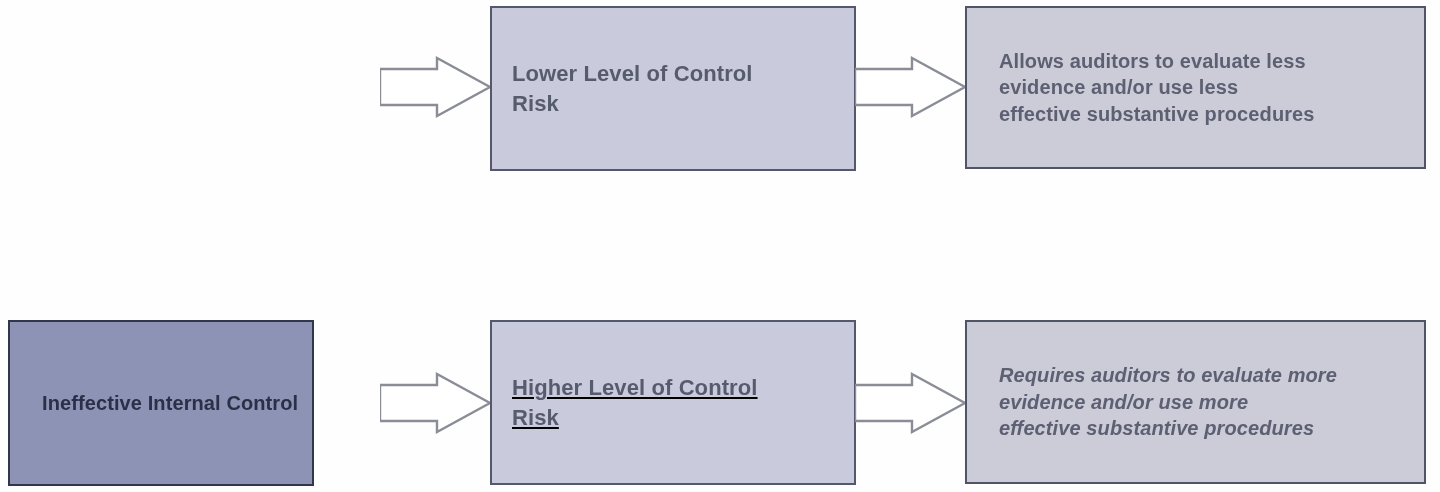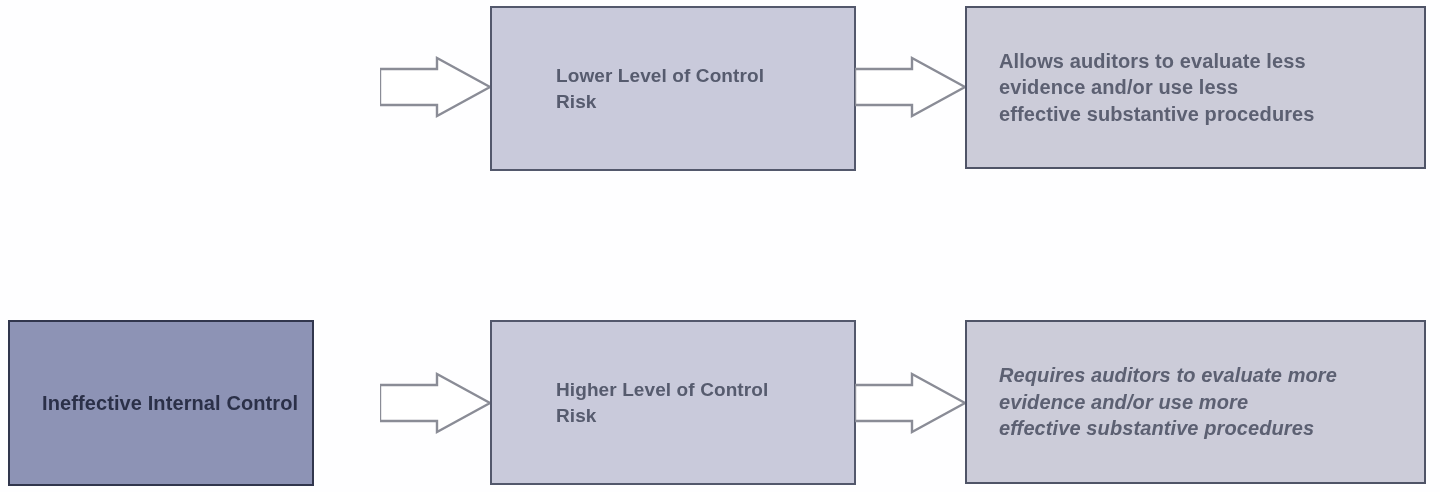--- a/index.html
+++ b/index.html
@@ -43,22 +43,22 @@
     font-size: 20px;
     padding-left: 32px;
   }
   .node.mid {
     background: #c9cadb;
     border-color: #53586c;
   }
   .node.mid .node-label {
     color: #565b6e;
     font-weight: bold;
-    font-size: 19px;
-    padding-left: 64px;
+    font-size: 22px;
+    padding-left: 20px;
   }
   .node.outcome {
     background: #ccccd9;
     border-color: #4f5467;
   }
   .node.outcome .node-label {
     color: #5c6072;
     font-weight: bold;
     font-size: 20px;
     padding-left: 32px;
@@ -105,21 +105,21 @@
   <div class="node source" style="left:8px; top:320px; width:306px; height:166px;">
     <span class="node-label">Ineffective Internal Control</span>
   </div>
 
   <div class="arrow" style="left:380px; top:371px; width:112px; height:64px;">
     <svg viewBox="0 0 112 64" preserveAspectRatio="none">
       <polygon points="0,14 57,14 57,3 110,32 57,61 57,50 0,50" fill="#ffffff" stroke="#8a8c96" stroke-width="2.4" stroke-linejoin="miter"></polygon>
     </svg>
   </div>
 
-  <div class="node mid" style="left:490px; top:320px; width:366px; height:165px;">
+  <div class="node mid" style="left:490px; top:320px; width:366px; height:165px;text-decoration:underline;">
     <span class="node-label">Higher Level of Control
 Risk</span>
   </div>
 
   <div class="arrow" style="left:855px; top:371px; width:112px; height:64px;">
     <svg viewBox="0 0 112 64" preserveAspectRatio="none">
       <polygon points="0,14 57,14 57,3 110,32 57,61 57,50 0,50" fill="#ffffff" stroke="#8a8c96" stroke-width="2.4" stroke-linejoin="miter"></polygon>
     </svg>
   </div>
 

